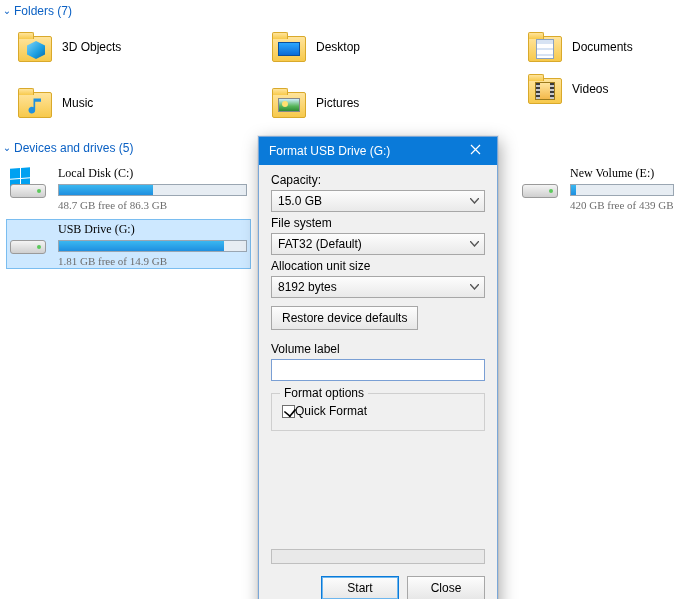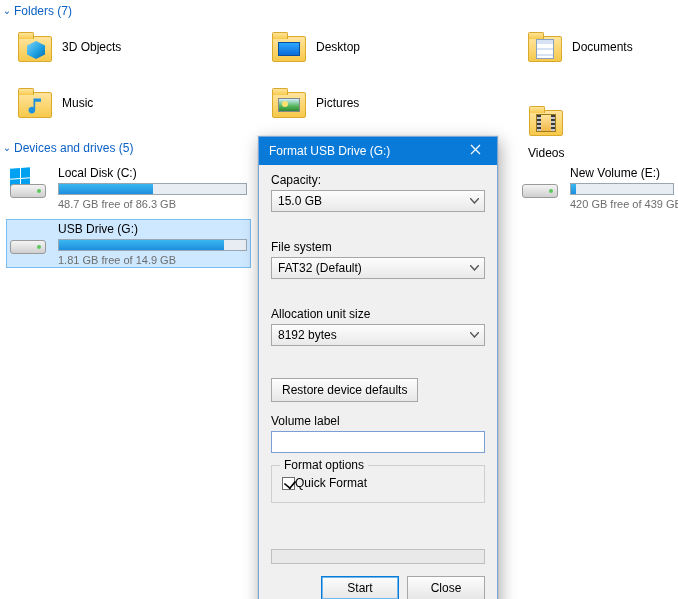--- a/index.html
+++ b/index.html
@@ -133,20 +133,21 @@
     position: relative;
   }
   .drive-item {
     position: absolute;
     display: flex;
     align-items: flex-start;
     gap: 12px;
     padding: 3px 4px 2px 4px;
     width: 245px;
     cursor: default;
+    font-family: Liberation Serif, serif;
   }
   .drive-item.selected {
     background: #cde8ff;
     outline: 1px solid #7abdf0;
     outline-offset: -1px;
   }
   .drive-icon {
     width: 36px;
     height: 36px;
     position: relative;
@@ -248,21 +249,21 @@
   .combo {
     position: relative;
     height: 22px;
     background: linear-gradient(#fdfdfd, #e9e9e9);
     border: 1px solid #a7a7a7;
     display: flex;
     align-items: center;
     padding: 0 22px 0 6px;
     font-size: 12px;
     cursor: default;
-    margin-bottom: 28px;
+    margin-bottom: 4px;
   }
   .combo .arrow {
     position: absolute;
     right: 0; top: 0; bottom: 0;
     width: 20px;
     display: flex;
     align-items: center;
     justify-content: center;
   }
   .combo .arrow svg { width: 9px; height: 6px; }
@@ -393,21 +394,21 @@
     <span class="label">Music</span>
   </div>
 
   <div class="folder-item" style="left:272px; top:66px;">
     <div class="folder-icon">
       <div class="folder-overlay overlay-pictures"></div>
     </div>
     <span class="label">Pictures</span>
   </div>
 
-  <div class="folder-item" style="left:528px; top:84px;flex-direction:column;">
+  <div class="folder-item" style="left:528px; top:52px;">
     <div class="folder-icon">
       <div class="folder-overlay overlay-videos"></div>
     </div>
     <span class="label">Videos</span>
   </div>
 </div>
 
 <div class="group-header">
   <span class="chev">⌄</span>
   <span>Devices and drives (5)</span>

